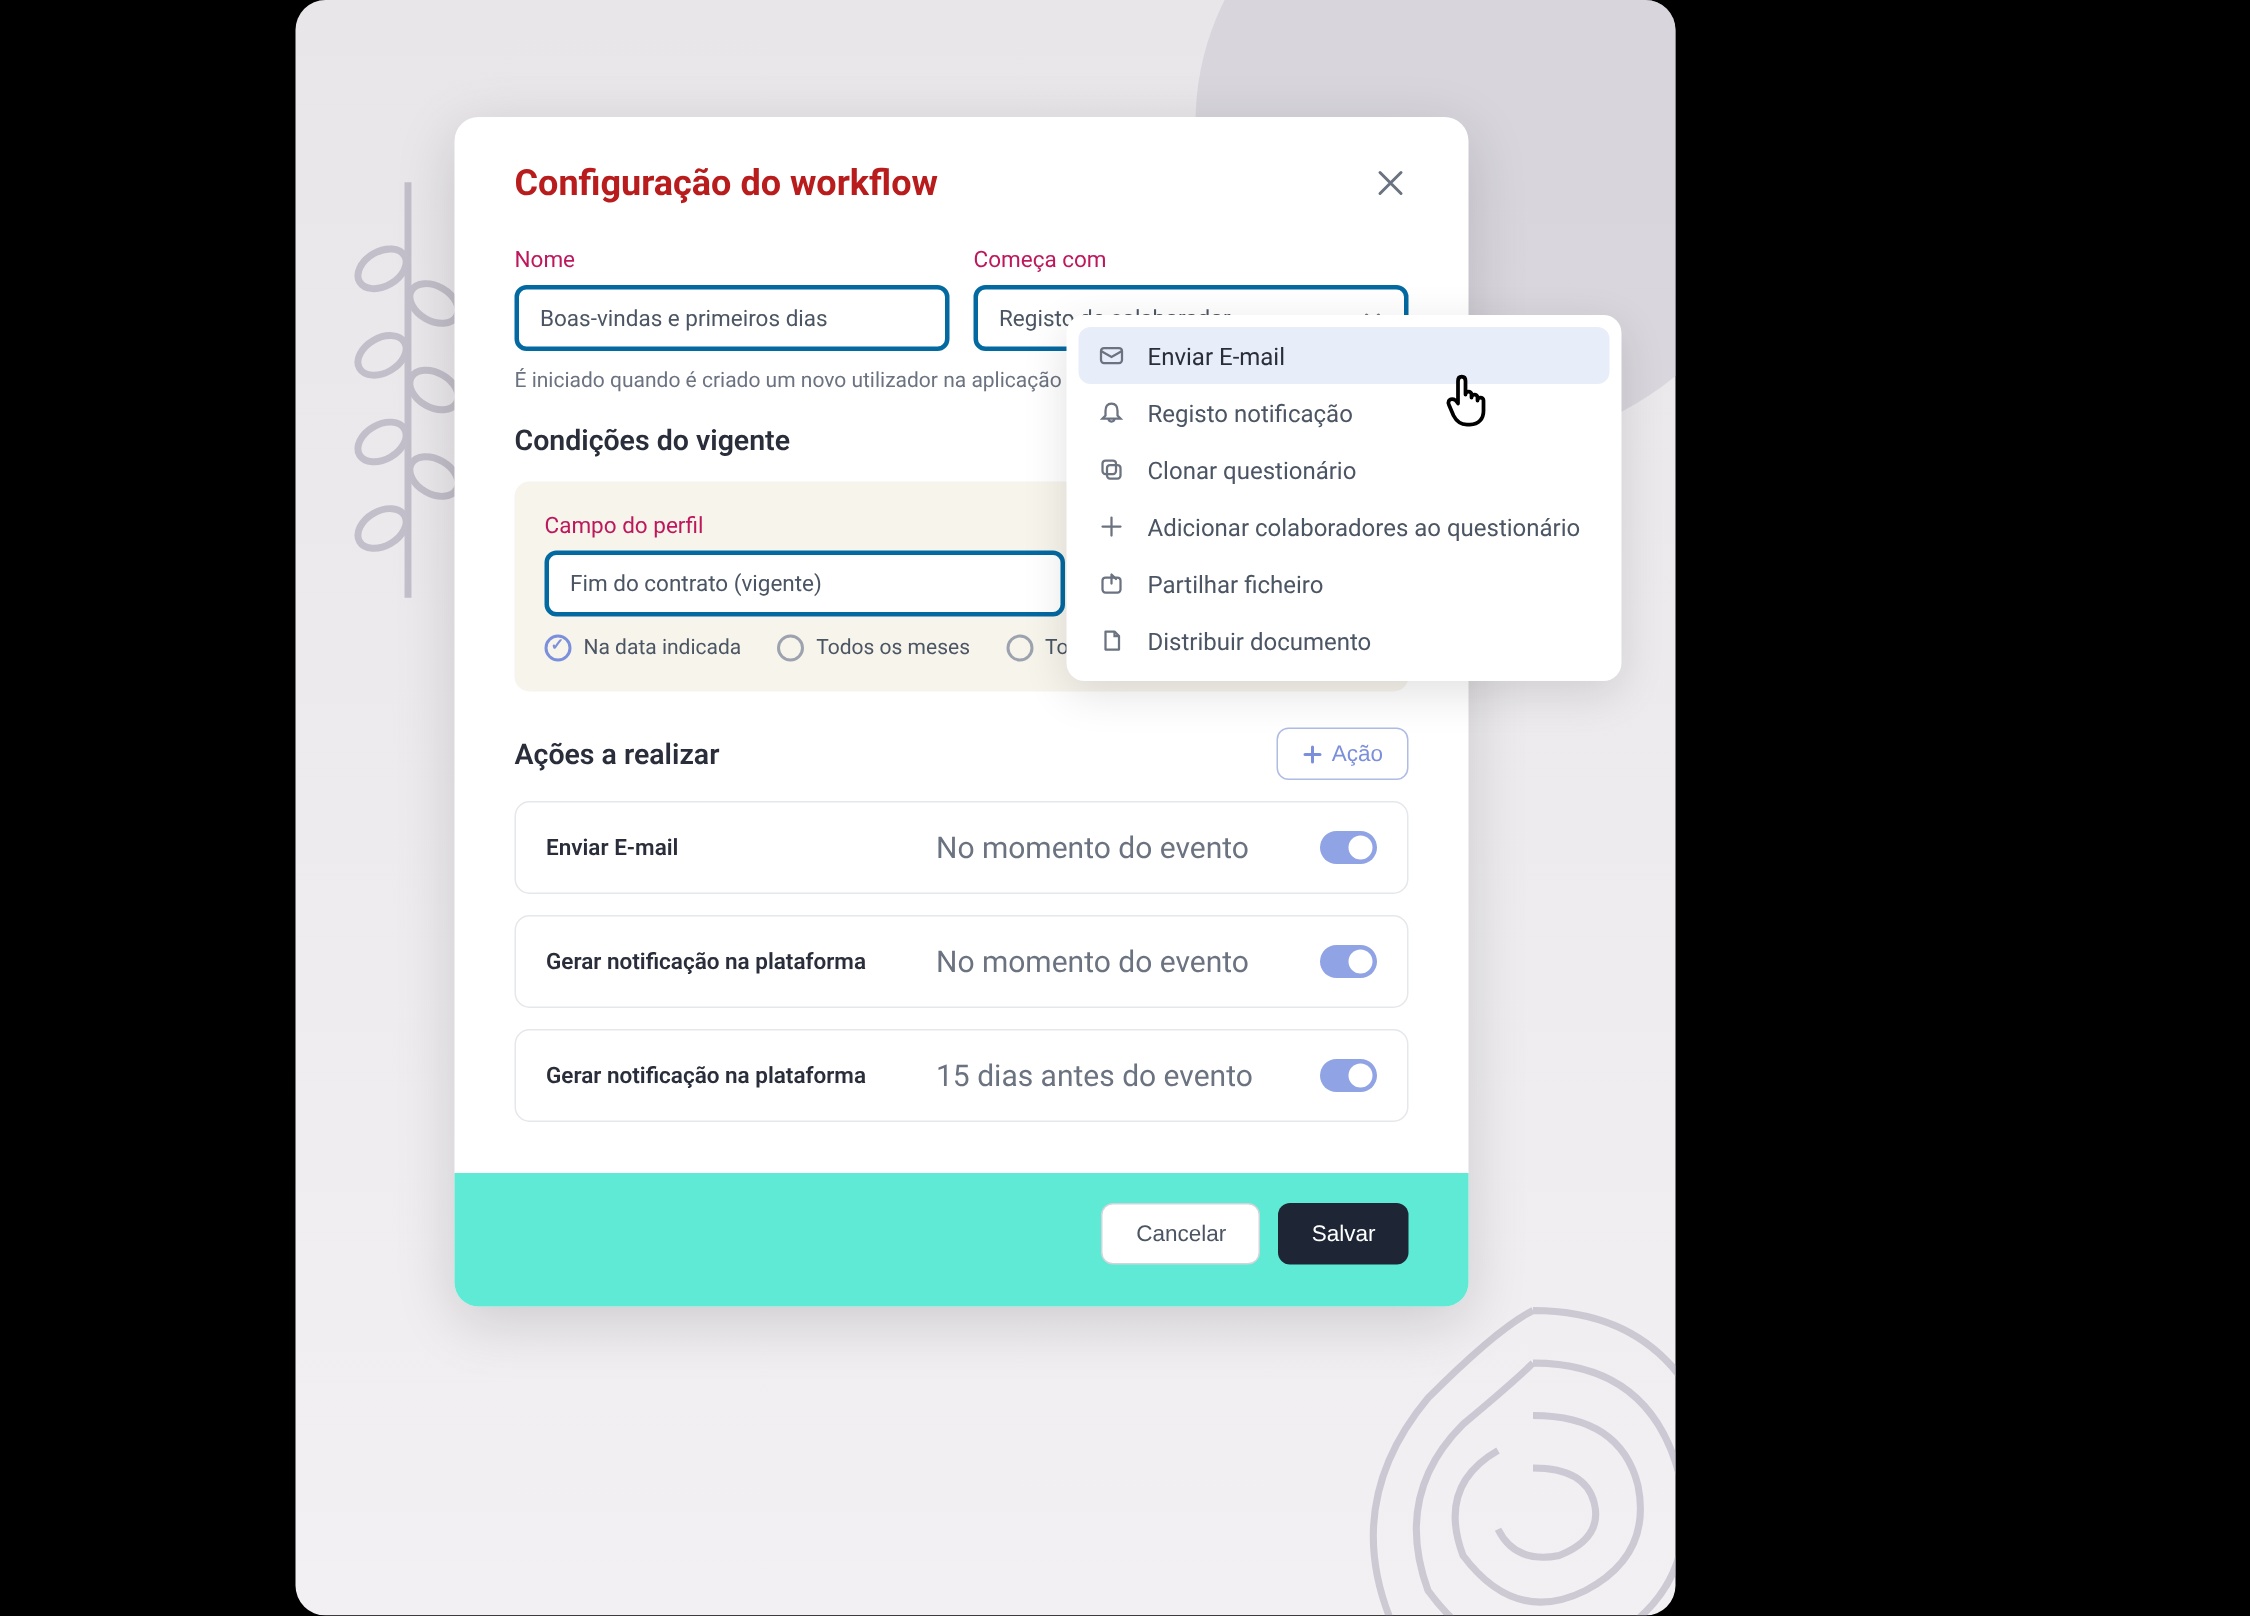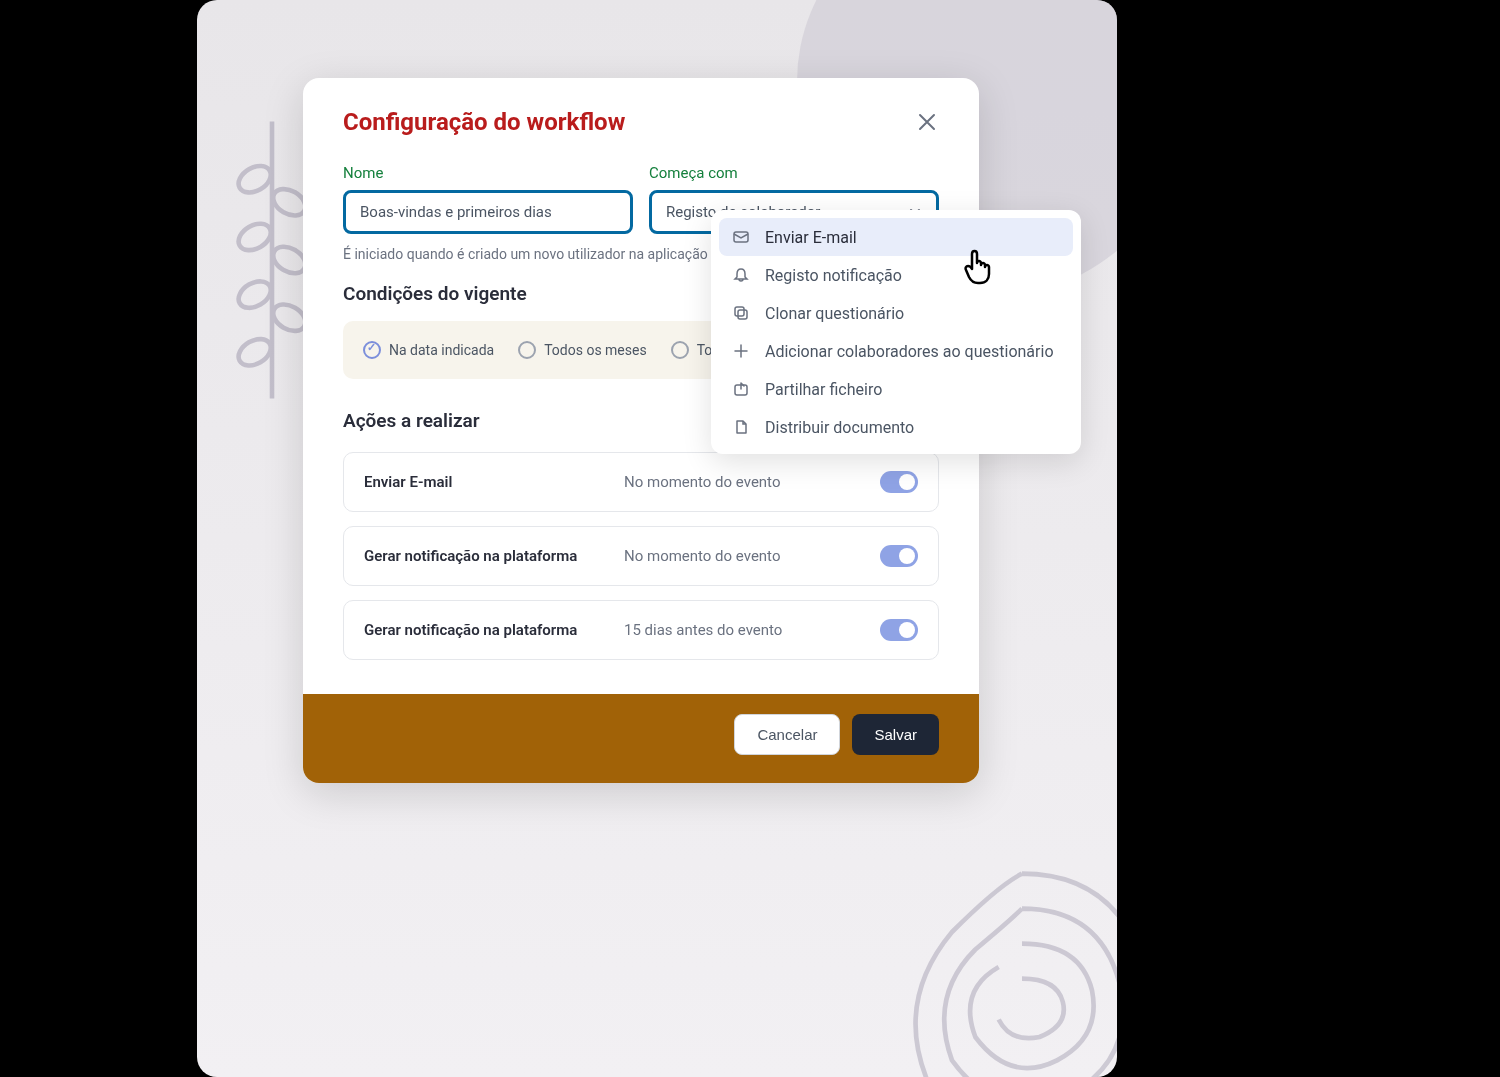--- a/index.html
+++ b/index.html
@@ -104,21 +104,21 @@
       margin-bottom: 12px;
     }
 
     .form-group {
       flex: 1;
     }
 
     .form-label {
       display: block;
       font-size: 15px;
-      color: #15803d;
+      color: #be185d;
       margin-bottom: 8px;
     }
 
     .form-input, .form-select {
       width: 100%;
       padding: 10px 14px;
       border: 3px solid #0369a1;
       border-radius: 8px;
       font-size: 15px;
       color: #4b5563;
@@ -224,21 +224,21 @@
 
     .action-name {
       width: 260px;
       font-size: 15px;
       font-weight: 600;
       color: #2a2d3a;
     }
 
     .action-timing {
       flex: 1;
-      font-size: 15px;
+      font-size: 20px;
       color: #6b7280;
     }
 
     .toggle {
       width: 38px;
       height: 22px;
       background: #8fa3e5;
       border-radius: 11px;
       position: relative;
       cursor: pointer;
@@ -253,21 +253,21 @@
       height: 16px;
       background: #fff;
       border-radius: 50%;
     }
 
     .modal-footer {
       display: flex;
       justify-content: flex-end;
       gap: 12px;
       padding: 20px 40px 28px;
-      background: #a16207;
+      background: #5eead4;
       border-radius: 0 0 16px 16px;
     }
 
     .btn {
       padding: 11px 22px;
       border-radius: 8px;
       font-size: 15px;
       font-weight: 500;
       cursor: pointer;
       border: none;
@@ -380,20 +380,34 @@
           </svg>
         </div>
       </div>
     </div>
 
     <p class="caption">É iniciado quando é criado um novo utilizador na aplicação</p>
 
     <h3 class="section-title">Condições do vigente</h3>
 
     <div class="conditions-box">
+      <div class="form-row">
+        <div class="form-group" style="flex:1.8">
+          <label class="form-label">Campo do perfil</label>
+          <div class="form-select">
+            <span>Fim do contrato (vigente)</span>
+          </div>
+        </div>
+        <div class="form-group">
+          <label class="form-label">Dias desde</label>
+          <div class="form-select">
+            <span>-30 dias</span>
+          </div>
+        </div>
+      </div>
 
       <div class="radio-row">
         <div class="radio-option">
           <span class="radio-circle checked"></span>
           <span>Na data indicada</span>
         </div>
         <div class="radio-option">
           <span class="radio-circle"></span>
           <span>Todos os meses</span>
         </div>

